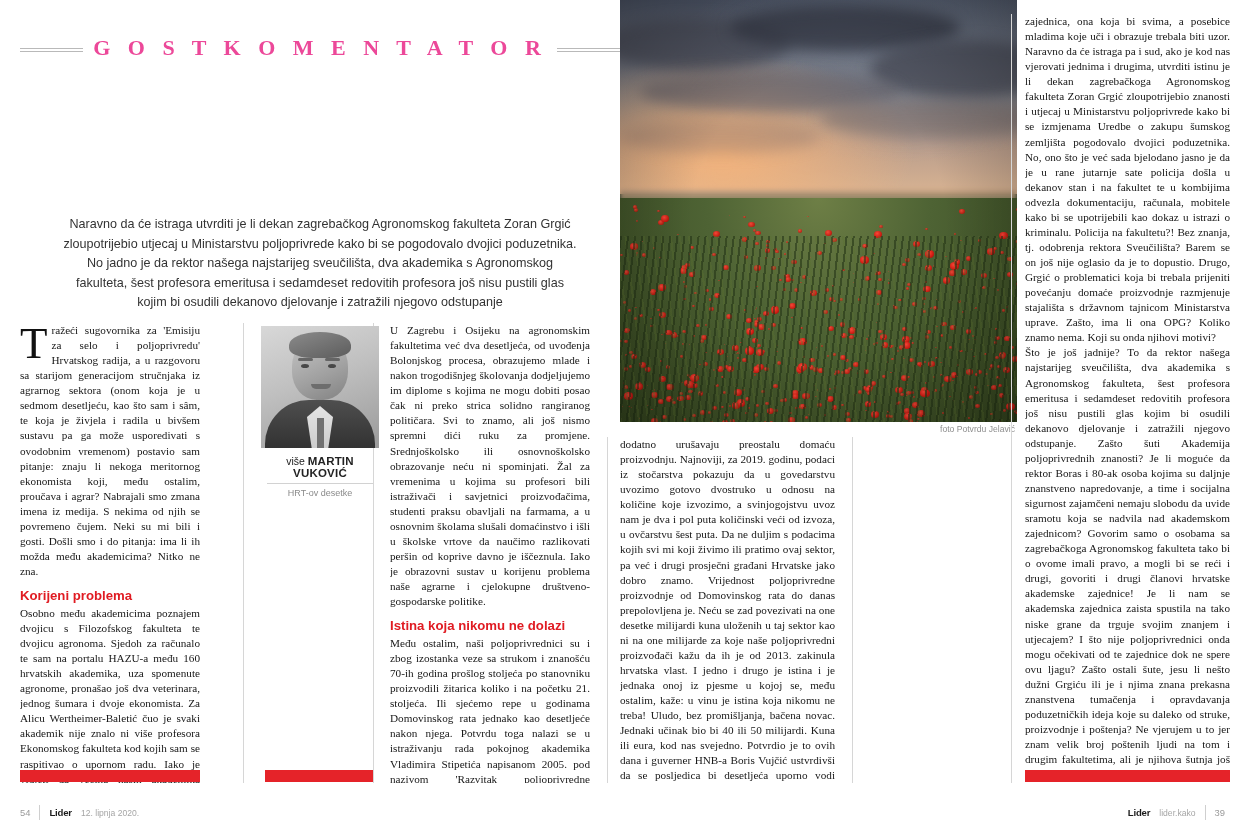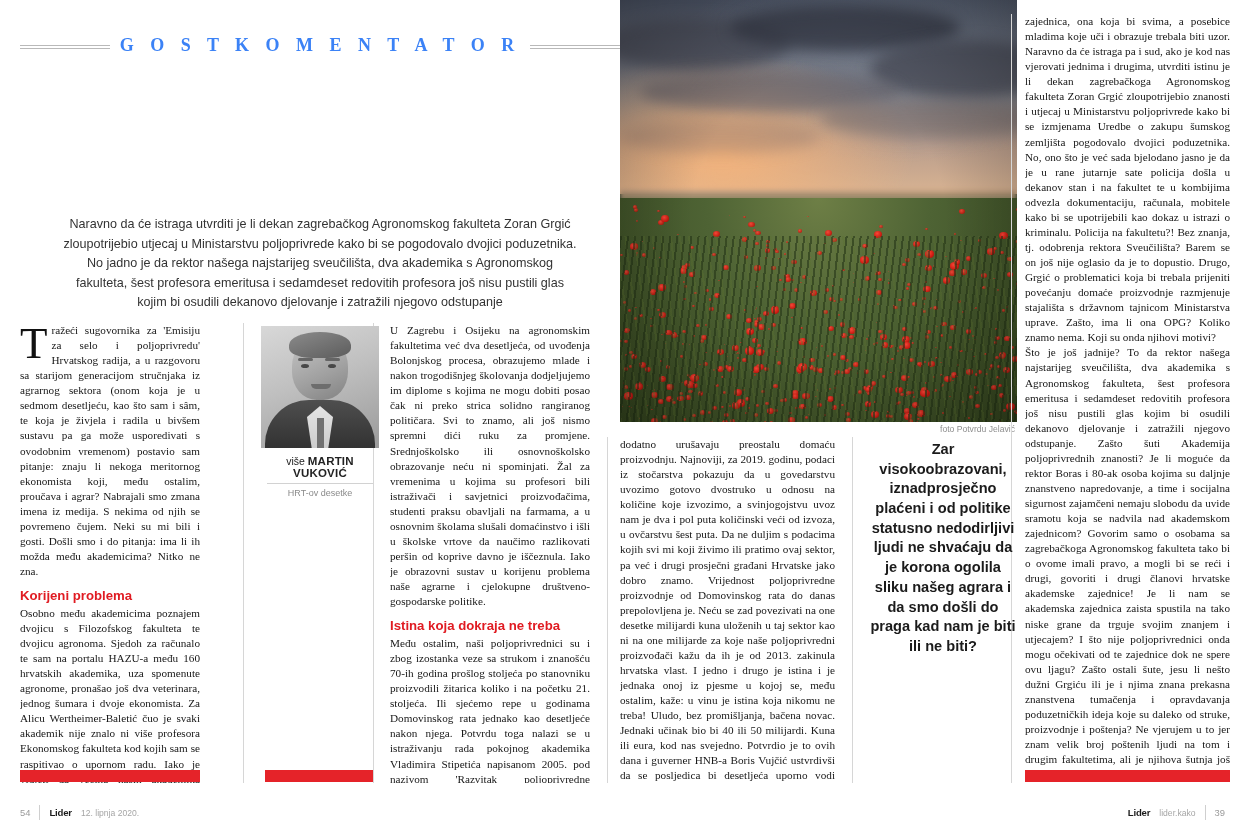--- a/index.html
+++ b/index.html
@@ -20,21 +20,21 @@
     position:absolute; left:20px; top:35px; width:600px;
     display:flex; align-items:center; gap:10px;
   }
   .kicker-rule { flex:1 1 auto; height:1px; background:#b9b9b9; }
   .kicker-rule.inner { position:relative; }
   .kicker-rule.inner::after {
     content:""; position:absolute; left:0; right:0; top:3px; height:1px; background:#b9b9b9;
   }
   .kicker-text {
     font-family:"Liberation Serif", serif;
-    color:#3b82f6; font-weight:bold; font-size:18px;
+    color:#ec4899; font-weight:bold; font-size:22px;
     letter-spacing:6px; white-space:nowrap;
   }
 
   
   .headline {
     position:absolute; left:20px; top:72px; width:600px;
     text-align:center;
     font-family:"Liberation Sans", sans-serif;
     font-weight:normal;
     font-size:40px;
@@ -833,31 +833,30 @@
     <div class="author-name">
       <span>više</span>
       <b>MARTIN VUKOVIĆ</b>
     </div>
     <div class="author-rule"></div>
     <div class="author-role">HRT-ov desetke</div>
   </div>
 
   <div class="col" id="col2">
     <p>U Zagrebu i Osijeku na agronomskim fakultetima već dva desetljeća, od uvođenja Bolonjskog procesa, obrazujemo mlade i nakon trogodišnjeg školovanja dodjeljujemo im diplome s kojima ne mogu dobiti posao čak ni preko strica solidno rangiranog političara. Svi to znamo, ali još nismo spremni dići ruku za promjene. Srednjoškolsko ili osnovnoškolsko obrazovanje neću ni spominjati. Žal za vremenima u kojima su profesori bili istraživači i savjetnici proizvođačima, studenti praksu obavljali na farmama, a u osnovnim školama slušali domaćinstvo i išli u školske vrtove da naučimo razlikovati peršin od koprive davno je iščeznula. Iako je obrazovni sustav u korijenu problema naše agrarne i cjelokupne društveno-gospodarske politike.</p>
-    <div class="subhead">Istina koja dokraja ne treba</div>
+    <div class="subhead">Istina koja nikomu ne dolazi</div>
     <p>Među ostalim, naši poljoprivrednici su i zbog izostanka veze sa strukom i znanošću 70-ih godina prošlog stoljeća po stanovniku proizvodili žitarica koliko i na početku 21. stoljeća. Ili sjećemo repe u godinama Domovinskog rata jednako kao desetljeće nakon njega. Potvrdu toga nalazi se u istraživanju rada pokojnog akademika Vladimira Stipetića napisanom 2005. pod nazivom 'Razvitak poljoprivredne proizvodnje u Hrvatskoj: tendencije, stanje i osnovni problem'.</p>
 
   </div>
 
   <div class="col" id="col3">
     <p>dodatno urušavaju preostalu domaću proizvodnju. Najnoviji, za 2019. godinu, podaci iz stočarstva pokazuju da u govedarstvu uvozimo gotovo dvostruko u odnosu na količine koje izvozimo, a svinjogojstvu uvoz nam je dva i pol puta količinski veći od izvoza, u ovčarstvu šest puta. Da ne duljim s podacima kojih svi mi koji živimo ili pratimo ovaj sektor, pa već i drugi prosječni građani Hrvatske jako dobro znamo. Vrijednost poljoprivredne proizvodnje od Domovinskog rata do danas prepolovljena je. Neću se zad povezivati na one desetke milijardi kuna uloženih u taj sektor kao ni na one milijarde za koje naše poljoprivredni proizvođači kažu da ih je od 2013. zakinula hrvatska vlast. I jedno i drugo je istina i je jednaka onoj iz pjesme u kojoj se, među ostalim, kaže: u vinu je istina koja nikomu ne treba! Uludo, bez promišljanja, bačena novac. Jednaki učinak bio bi 40 ili 50 milijardi. Kuna ili eura, kod nas svejedno. Potvrdio je to ovih dana i guverner HNB-a Boris Vujčić ustvrdivši da se posljedica bi desetljeća uporno vodi pogrešna agrarna politika. Trudimo se ali činiti i dalje. Iako je Ljubo Ćesić Rojs davno rekao: tko je janje, jamio, vidimo da nakon Hrvatsku još nismo raskrčmili i treba postati boljim te će se trude dokraja taj proces.</p>
 
   </div>
 
-  <div class="pullquote">Zar visokoobrazovani, iznadprosječno plaćeni i od politike statusno nedodirljivi ljudi ne shvaćaju da je korona ogolila sliku našeg agrara i da smo došli do praga kad nam je biti ili ne biti?</div>
 
   <div class="col" id="col4">
     <p>zajednica, ona koja bi svima, a posebice mladima koje uči i obrazuje trebala biti uzor. Naravno da će istraga pa i sud, ako je kod nas vjerovati jednima i drugima, utvrditi istinu je li dekan zagrebačkoga Agronomskog fakulteta Zoran Grgić zloupotrijebio znanosti i utjecaj u Ministarstvu poljoprivrede kako bi se izmjenama Uredbe o zakupu šumskog zemljišta pogodovalo dvojici poduzetnika. No, ono što je već sada bjelodano jasno je da je u rane jutarnje sate policija došla u dekanov stan i na fakultet te u kombijima odvezla dokumentaciju, računala, mobitele kako bi se upotrijebili kao dokaz u istrazi o kriminalu. Policija na fakultetu?! Bez znanja, tj. odobrenja rektora Sveučilišta? Barem se on još nije oglasio da je to dopustio. Drugo, Grgić o problematici koja bi trebala prijeniti povećanju domaće proizvodnje razmjenuje stajališta s državnom tajnicom Ministarstva uprave. Zašto, ima li ona OPG? Koliko znamo nema. Koji su onda njihovi motivi?</p>
     <p>Što je još jadnije? To da rektor našega najstarijeg sveučilišta, dva akademika s Agronomskog fakulteta, šest profesora emeritusa i sedamdeset redovitih profesora još nisu pustili glas kojim bi osudili dekanovo djelovanje i zatražili njegovo odstupanje. Zašto šuti Akademija poljoprivrednih znanosti? Je li moguće da rektor Boras i 80-ak osoba kojima su daljnje znanstveno napredovanje, a time i socijalna sigurnost zajamčeni nemaju slobodu da uvide sramotu koja se nadvila nad akademskom zajednicom? Govorim samo o osobama sa zagrebačkoga Agronomskog fakulteta tako bi o ovome imali pravo, a mogli bi se reći i drugi, govoriti i drugi članovi hrvatske akademske zajednice! Je li nam se akademska zajednica zaista spustila na tako niske grane da trguje svojim znanjem i utjecajem? I što nije poljoprivrednici onda mogu očekivati od te zajednice dok ne spere ovu ljagu? Zašto ostali šute, jesu li nešto dužni Grgiću ili je i njima znana prekasna znanstvena tumačenja i opravdavanja poduzetničkih ideja koje su daleko od struke, proizvodnje i poštenja? Ne vjerujem u to jer znam velik broj poštenih ljudi na tom i drugim fakultetima, ali je njihova šutnja još poraznija. Priklonili su se onoj najtežoj, dodvoravskoj politici koja ustišava temelje ovog društva! Zar svi ti visokoobrazovani, iznadprosječno plaćeni i od politike statusno nedodirljivi ljudi ne shvaćaju da je korona ogolila sliku našeg agrara i da smo došli do praga kad nam je biti ili ne biti. Hamlet se to zapitao promišljajući o samoubojstvu.</p>
 
   </div>
 
   <div class="endbar" id="eb-1"></div>
   <div class="endbar" id="eb-2"></div>
   <div class="endbar" id="eb-3"></div>

